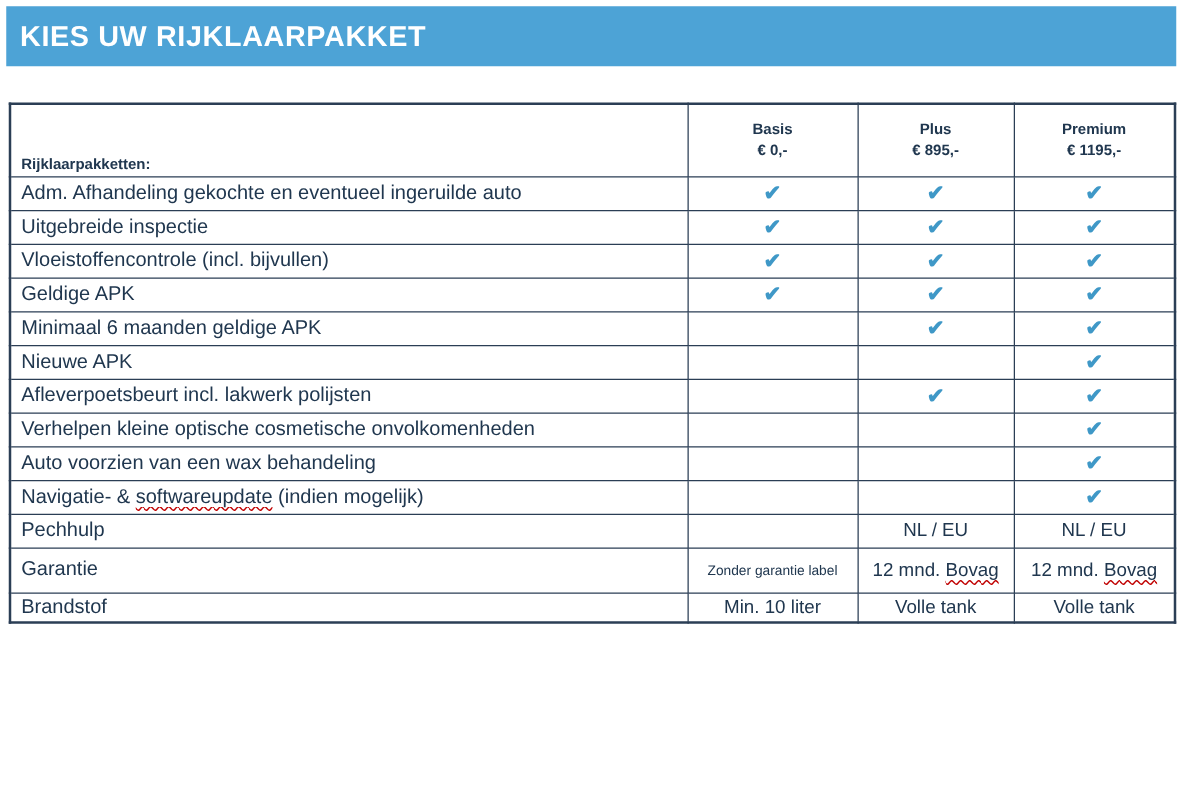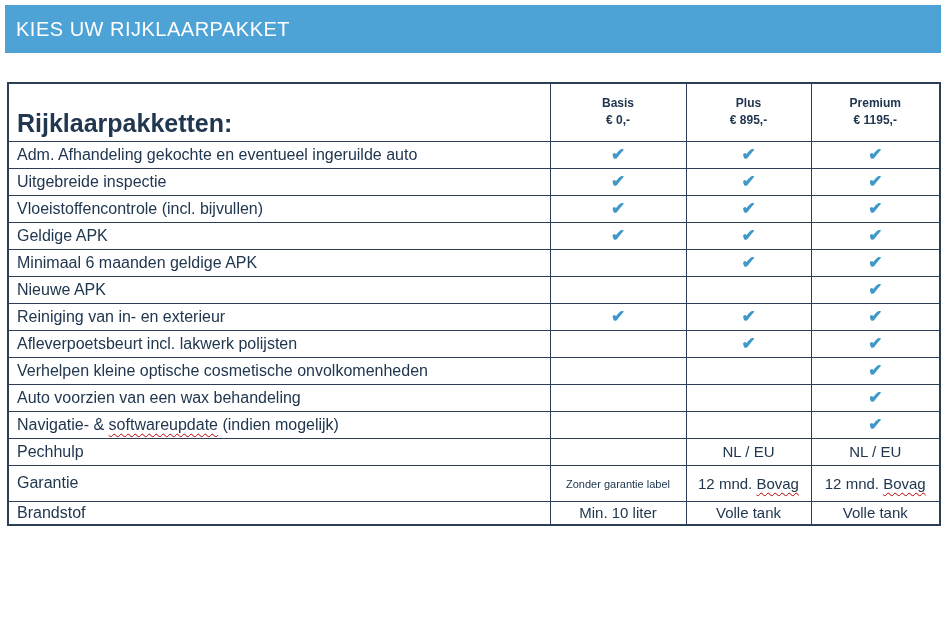--- a/index.html
+++ b/index.html
@@ -14,37 +14,37 @@
   html,body{margin:0;padding:0;}
   body{
     width:948px;height:633px;overflow:hidden;background:var(--bg);
     font-family:"Liberation Sans", sans-serif;color:var(--navy);
   }
   .title-bar{
     margin:5px 7px 0 5px;width:936px;height:48px;background:var(--accent);
     display:flex;align-items:center;padding-left:11px;
   }
   .title-bar h1{
-    margin:0;color:#fff;font-size:20px;font-weight:normal;letter-spacing:0.5px;
+    margin:0;color:#fff;font-size:23px;font-weight:bold;letter-spacing:0.5px;
   }
   table.pkg-table{
     margin:29px 0 0 7px;width:932px;border-collapse:collapse;table-layout:fixed;
     border:2px solid var(--border);
   }
   .pkg-table th,.pkg-table td{
     border:1px solid var(--border);padding:0;vertical-align:middle;
   }
   col.c-label{width:542px;}
   col.c-basis{width:136px;}
   col.c-plus{width:125px;}
   col.c-premium{width:129px;}
   tr.head-row{height:58px;}
   th.corner{
     text-align:left;vertical-align:bottom;padding:0 0 3px 8px;
-    font-size:25px;font-weight:bold;
+    font-size:12px;font-weight:bold;
   }
   th.pkg{
     text-align:center;font-weight:bold;font-size:12px;line-height:1.45;
     vertical-align:middle;
   }
   tbody tr{height:27px;}
   tbody tr.tall{height:36px;padding-left:36px;}
   tbody tr.short{height:24px;}
   td.feature-cell{
     text-align:left;padding:1px 4px 1px 8px;font-size:16px;
@@ -125,26 +125,20 @@
         <td class="value-cell"><span class="check">✔</span></td>
         <td class="value-cell"><span class="check">✔</span></td>
       </tr>
       <tr>
         <td class="feature-cell">Nieuwe APK</td>
         <td class="value-cell"></td>
         <td class="value-cell"></td>
         <td class="value-cell"><span class="check">✔</span></td>
       </tr>
       <tr>
-        <td class="feature-cell">Reiniging van in- en exterieur</td>
-        <td class="value-cell"><span class="check">✔</span></td>
-        <td class="value-cell"><span class="check">✔</span></td>
-        <td class="value-cell"><span class="check">✔</span></td>
-      </tr>
-      <tr>
         <td class="feature-cell">Afleverpoetsbeurt incl. lakwerk polijsten</td>
         <td class="value-cell"></td>
         <td class="value-cell"><span class="check">✔</span></td>
         <td class="value-cell"><span class="check">✔</span></td>
       </tr>
       <tr>
         <td class="feature-cell">Verhelpen kleine optische cosmetische onvolkomenheden</td>
         <td class="value-cell"></td>
         <td class="value-cell"></td>
         <td class="value-cell"><span class="check">✔</span></td>

